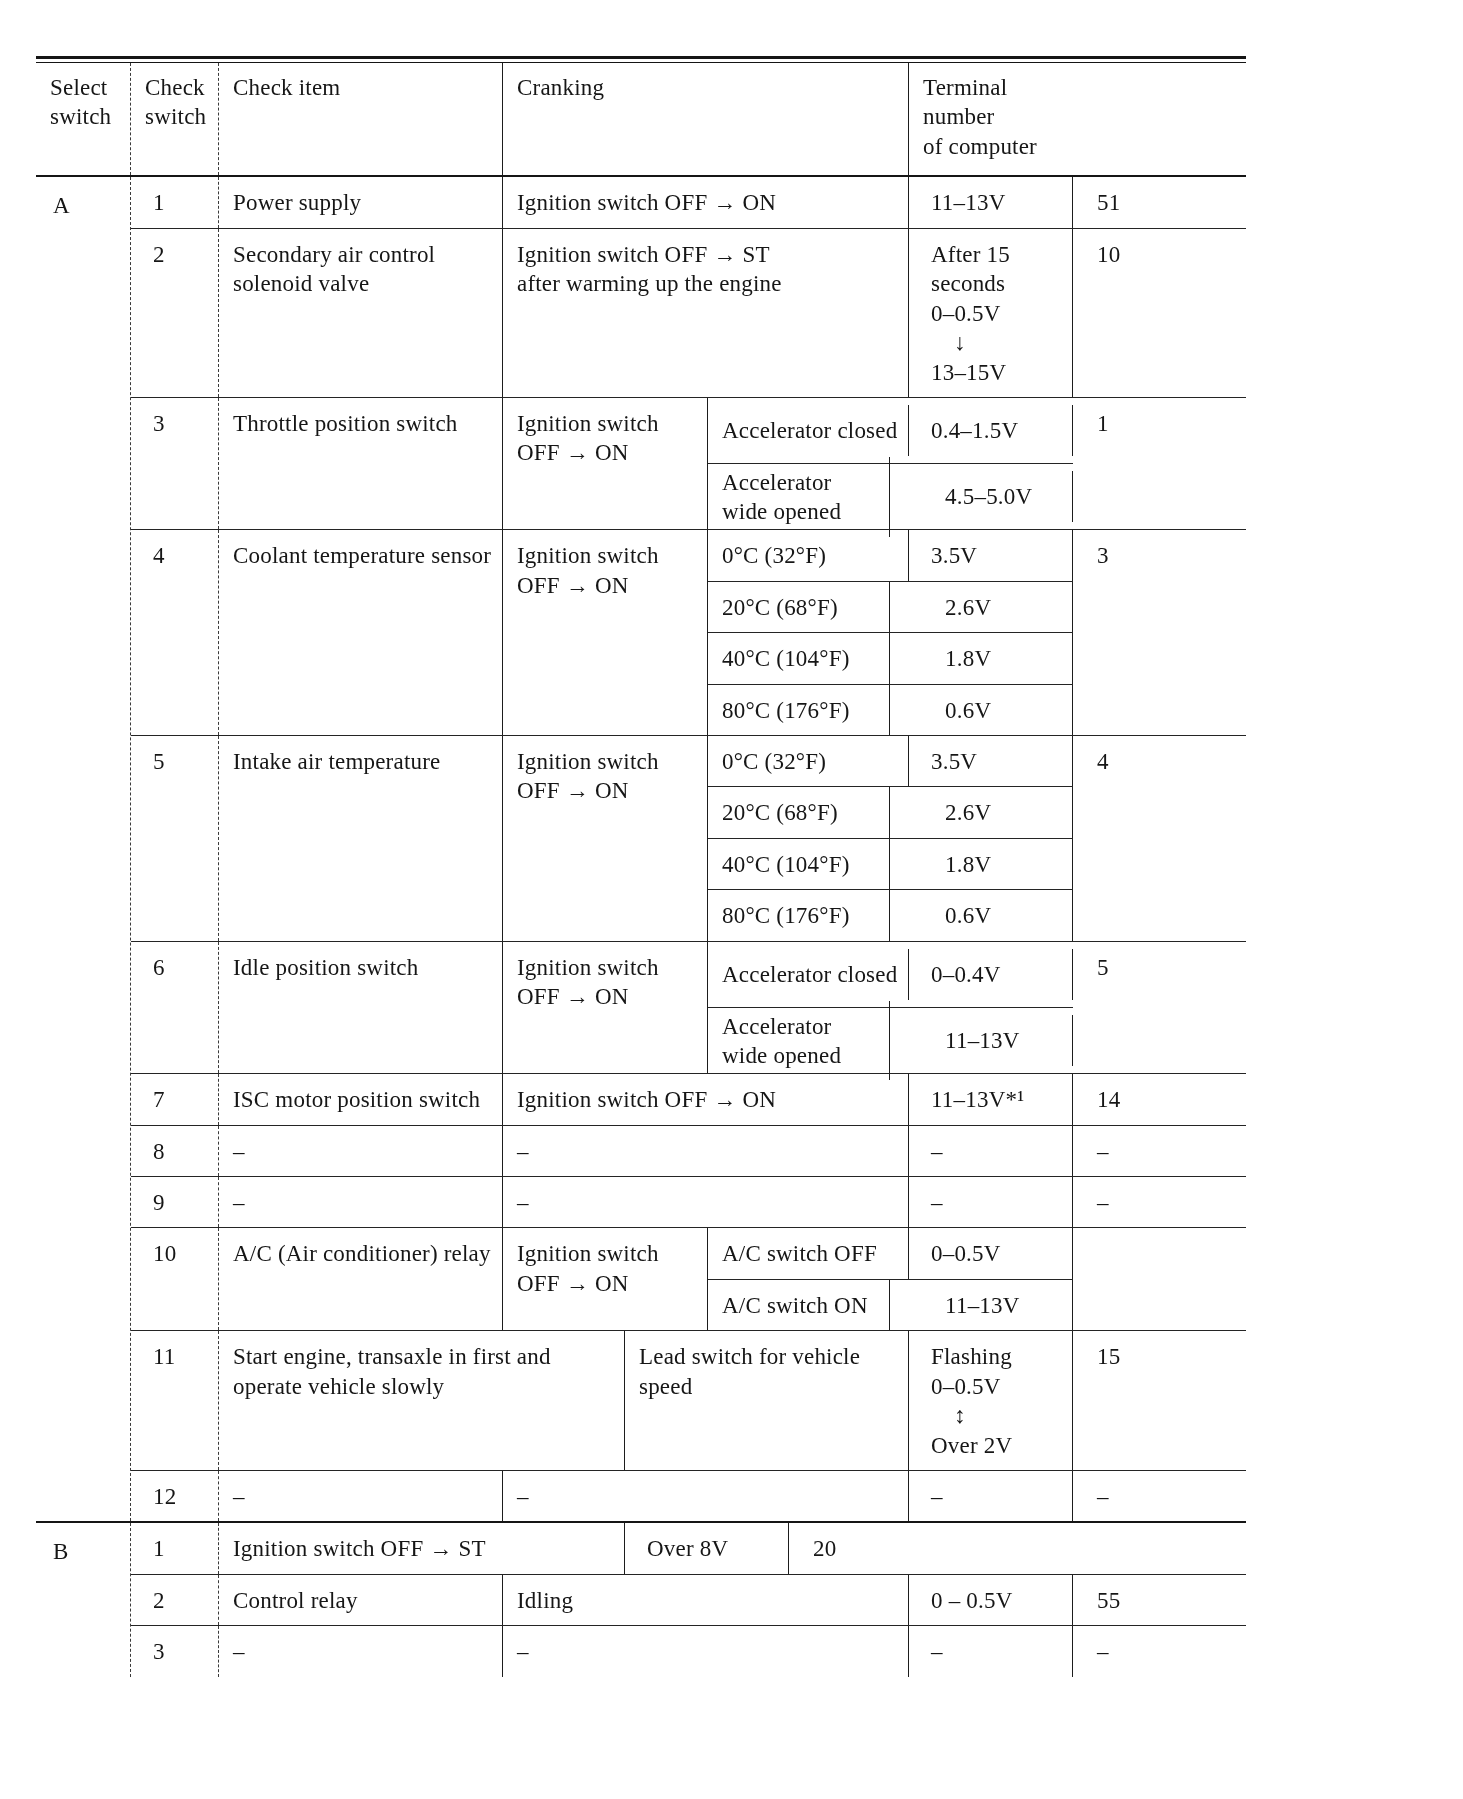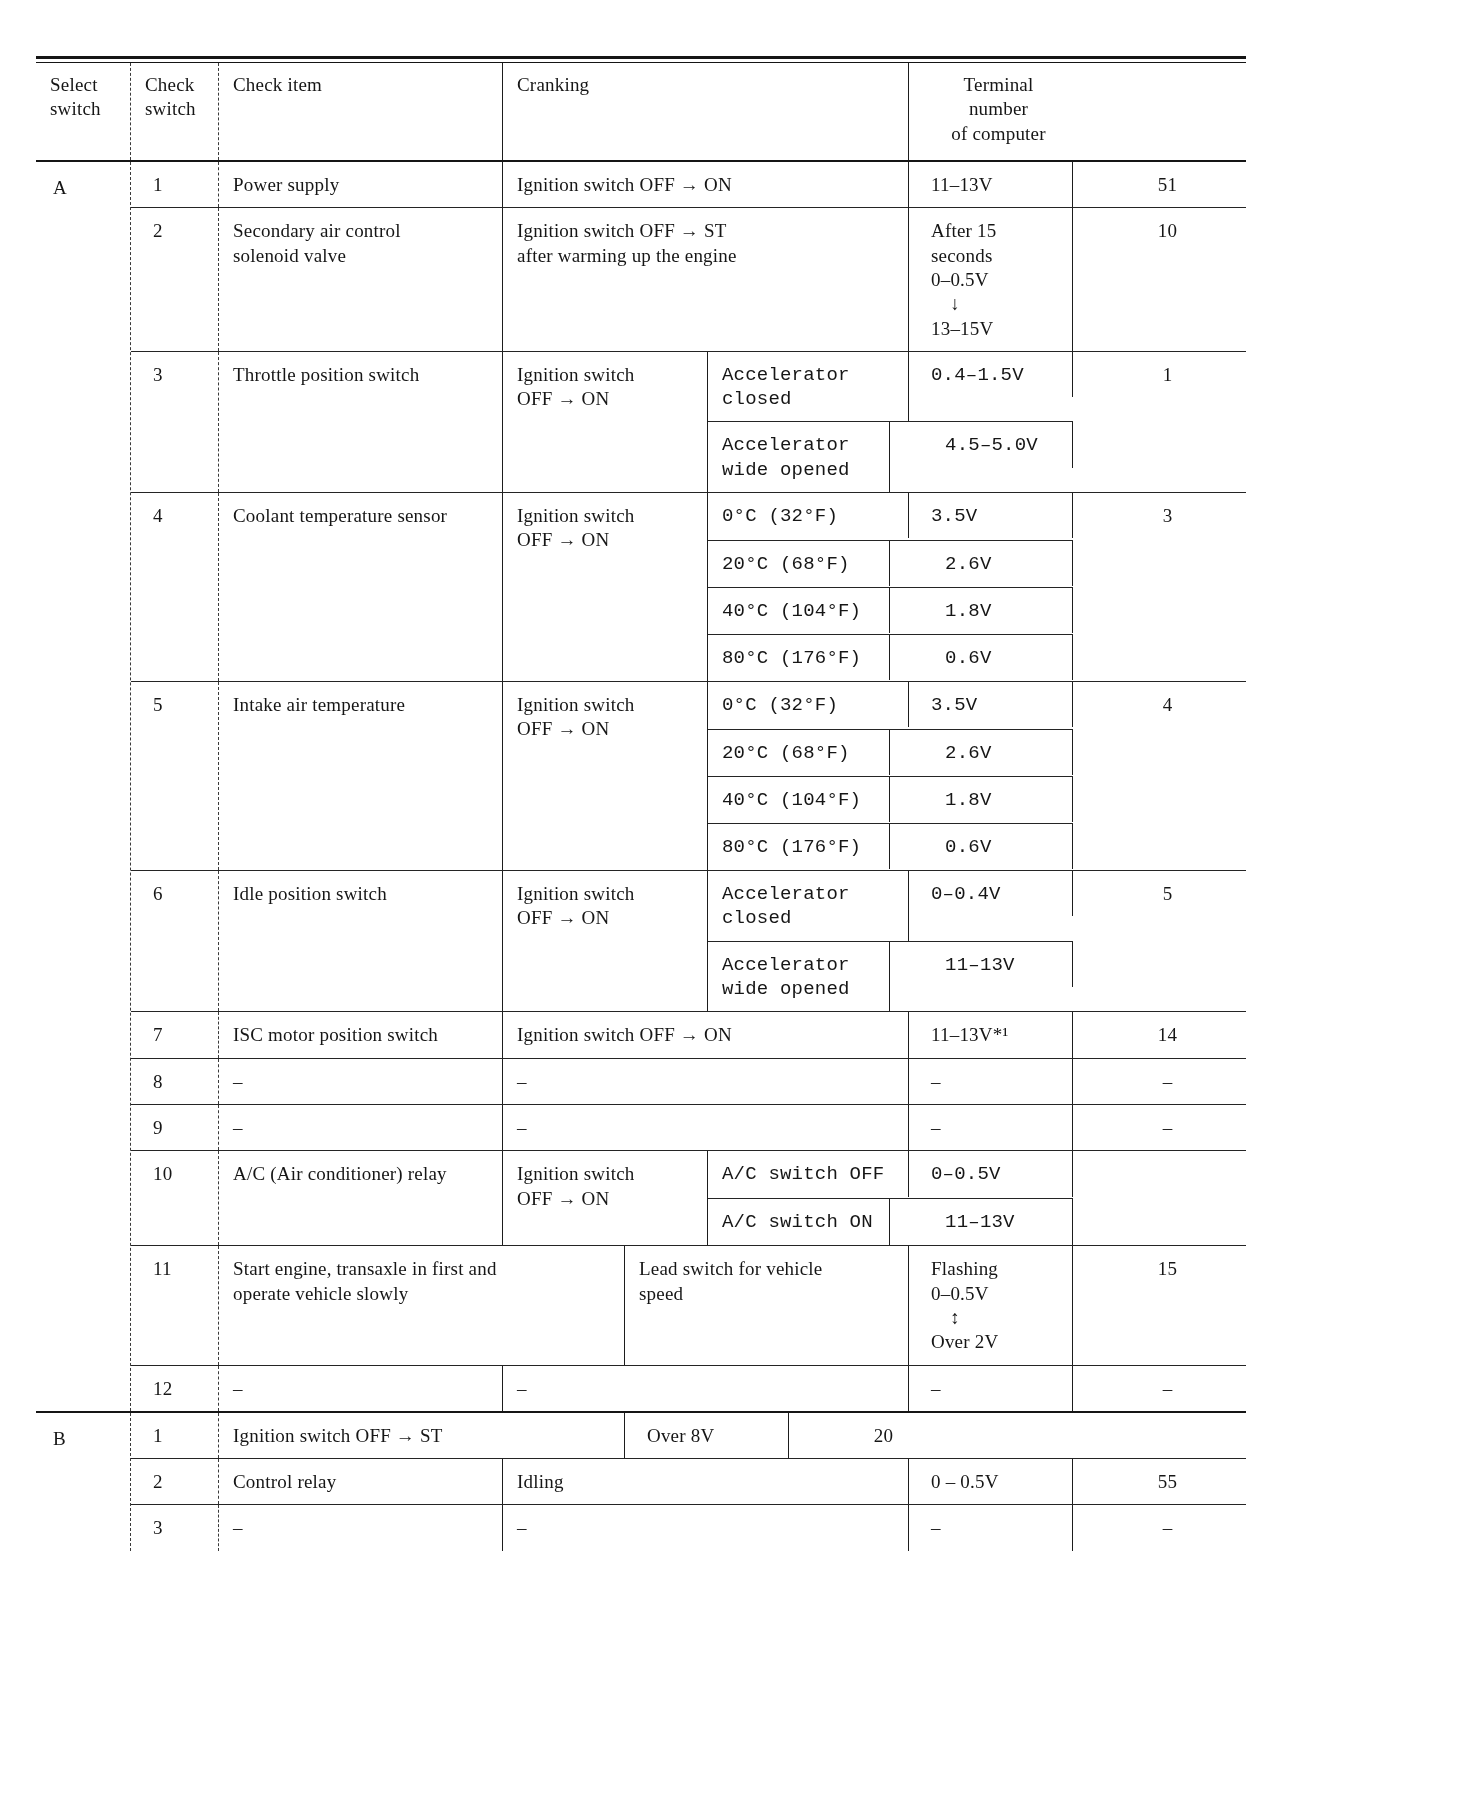--- a/index.html
+++ b/index.html
@@ -7,36 +7,36 @@
   body {
     width: 1463px; height: 1799px;
     background: #ffffff;
     color: #161616;
     font-family: "Liberation Serif", "DejaVu Serif", serif;
   }
   .page { position: relative; width: 1463px; height: 1799px; overflow: hidden; background:#fff; }
 
   .table {
     position: absolute; left: 36px; top: 56px; width: 1210px;
-    font-size: 19px; line-height: 1.28; letter-spacing: 0.2px;
+    font-size: 23px; line-height: 1.28; letter-spacing: 0.2px;
   }
 
   .top-rule { height: 7px; border-top: 3px solid #151515; border-bottom: 1.5px solid #151515; }
 
   .header-row { display: flex; align-items: stretch; border-bottom: 2px solid #151515; }
   .hcell { padding: 10px 8px 14px 14px; white-space: pre-line; }
 
   .w-select   { width: 95px;  }
   .w-check    { width: 88px;  }
   .w-item     { width: 284px; }
   .w-condfull { width: 406px; }
   .w-condleft { width: 205px; }
   .w-subcond  { width: 201px; }
   .w-meter    { width: 164px; }
-  .w-terminal { width: 173px; text-align: center; }
+  .w-terminal { width: 173px; }
 
   .dashR  { border-right: 1.5px dashed #3a3a3a; }
   .solidR { border-right: 1.5px solid #1d1d1d; }
 
   .section { display: flex; align-items: stretch; }
   .section + .section { border-top: 2px solid #151515; }
 
   .select-cell {
     width: 95px; padding: 14px 8px 8px 17px;
     border-right: 1.5px dashed #3a3a3a;
@@ -49,21 +49,21 @@
 
   .cell { padding: 11px 8px 10px 14px; white-space: pre-line; }
 
   .check-cell    { padding-left: 22px; border-right: 1.5px dashed #3a3a3a; }
   .item-cell     { border-right: 1.5px solid #1d1d1d; }
   .cond-cell     { border-right: 1.5px solid #1d1d1d; }
   .meter-cell    { padding-left: 22px; border-right: 1.5px solid #1d1d1d; }
   .terminal-cell { padding-left: 24px; }
 
   .subs { width: 365px; display: flex; flex-direction: column; }
-  .sub-row { display: flex; align-items: flex-start; flex: 1; min-height: 47px; font-family: Liberation Mono, monospace; }
+  .sub-row { display: flex; align-items: center; flex: 1; min-height: 47px; }
   .sub-row + .sub-row { border-top: 1.5px solid #242424; gap: 33px; }
   .sub-cond-cell { border-right: 1.5px solid #1d1d1d; }
 </style>
 </head>
 <body>
 
 <div class="page">
   <div class="table">
     <div class="top-rule"></div>
 

